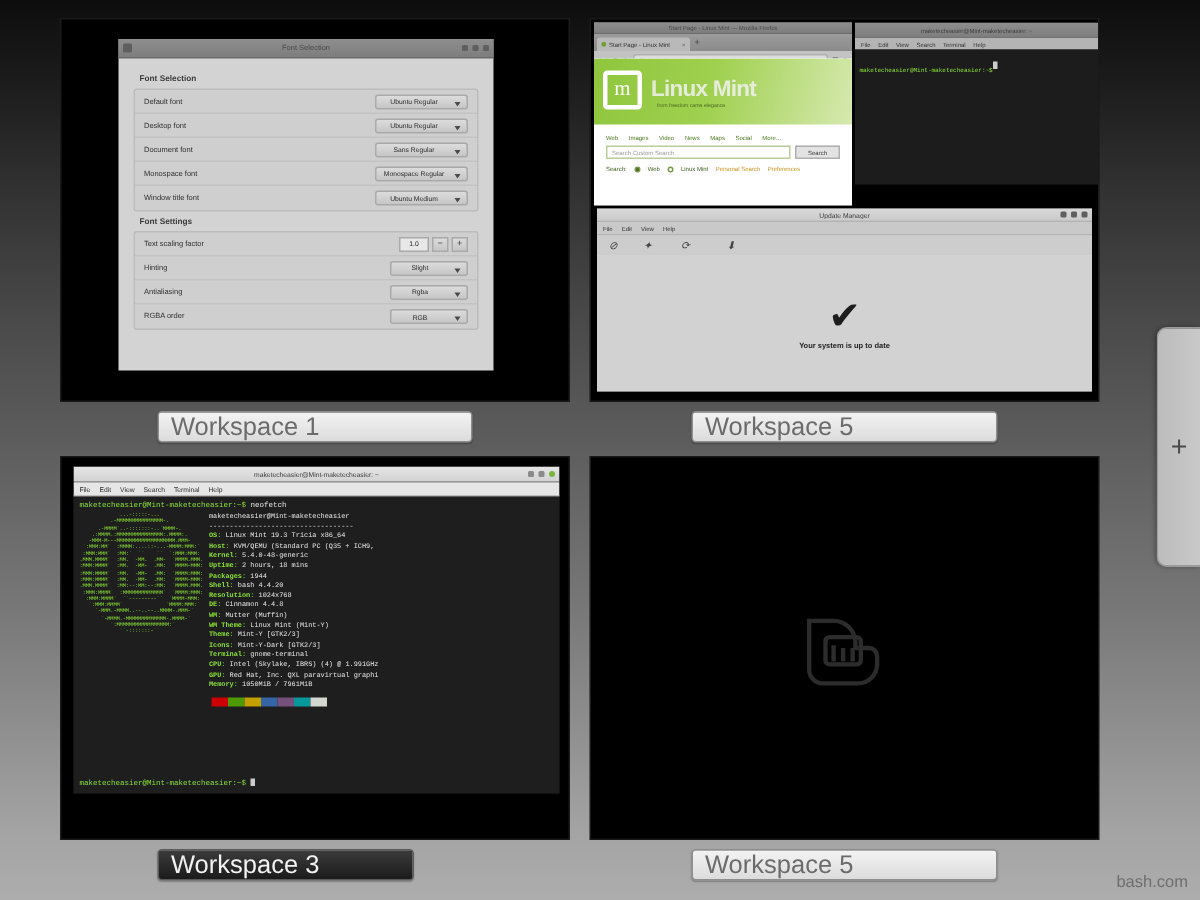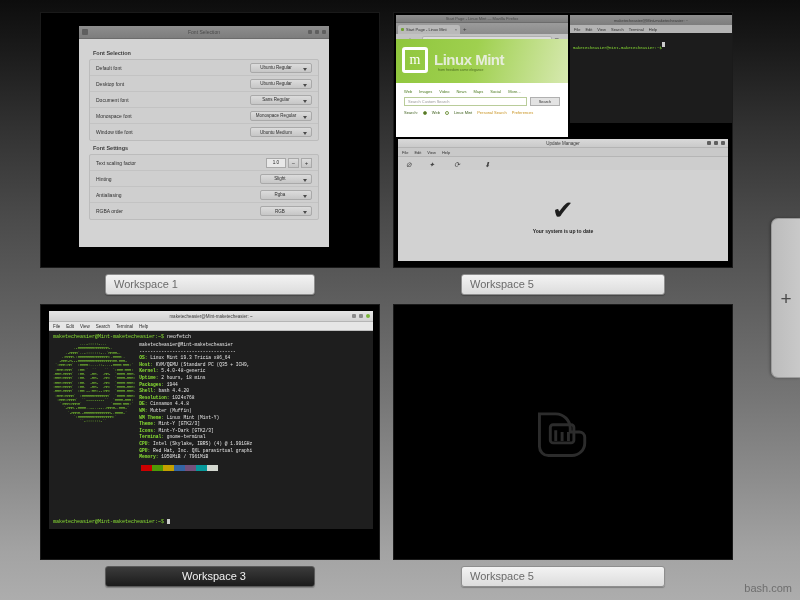--- a/index.html
+++ b/index.html
@@ -30,21 +30,21 @@
   }
 
   
   .ws-label {
     position: absolute;
     height: 21px;
     border-radius: 3px;
     border: 1px solid #8e8e8e;
     background: linear-gradient(to bottom, #f3f3f3, #dcdcdc);
     color: #6b6b6b;
-    font-size: 11px;
+    font-size: 17px;
     line-height: 19px;
     padding-left: 8px;
     white-space: nowrap;
     overflow: hidden;
     box-shadow: 0 1px 1px rgba(0,0,0,0.25);
   }
   .ws-label.active {
     background: linear-gradient(to bottom, #3b3b3b, #1b1b1b);
     border-color: #5a5a5a;
     color: #f2f2f2;
@@ -591,21 +591,21 @@
                 <i style="background:#75507b"></i>
                 <i style="background:#06989a"></i>
                 <i style="background:#d3d7cf"></i>
               </div>
             </div>
           </div>
           <div class="nf-bottomprompt"><span>maketecheasier@Mint-maketecheasier:~$</span> <span class="gt-cursor"></span></div>
         </div>
       </div>
     </div>
-    <div class="ws-label active" style="left:105px; top:566px; width:210px;text-align:center;">Workspace 3</div>
+    <div class="ws-label active" style="left:105px; top:566px; width:171px;">Workspace 3</div>
   </div>
 
   <div class="ws-cell">
     <div class="ws-thumb" id="ws4-thumb">
       <div class="mint-wm">
         <svg viewBox="0 0 64 64" width="58" height="58" aria-hidden="true">
           <path d="M6 12 h18 a16 16 0 0 1 16 16 v4 a0 0 0 0 0 0 0 h10 a6 6 0 0 1 6 6 v6 a14 14 0 0 1 -14 14 h-26 a10 10 0 0 1 -10 -10 z" fill="none" stroke="#2c2c2c" stroke-width="3.2"></path>
           <rect x="18" y="24" width="26" height="20" rx="3" fill="none" stroke="#2c2c2c" stroke-width="3.2"></rect>
           <path d="M24 42 v-12 M31 42 v-10 M38 42 v-10" stroke="#2c2c2c" stroke-width="3.2" fill="none"></path>
         </svg>

